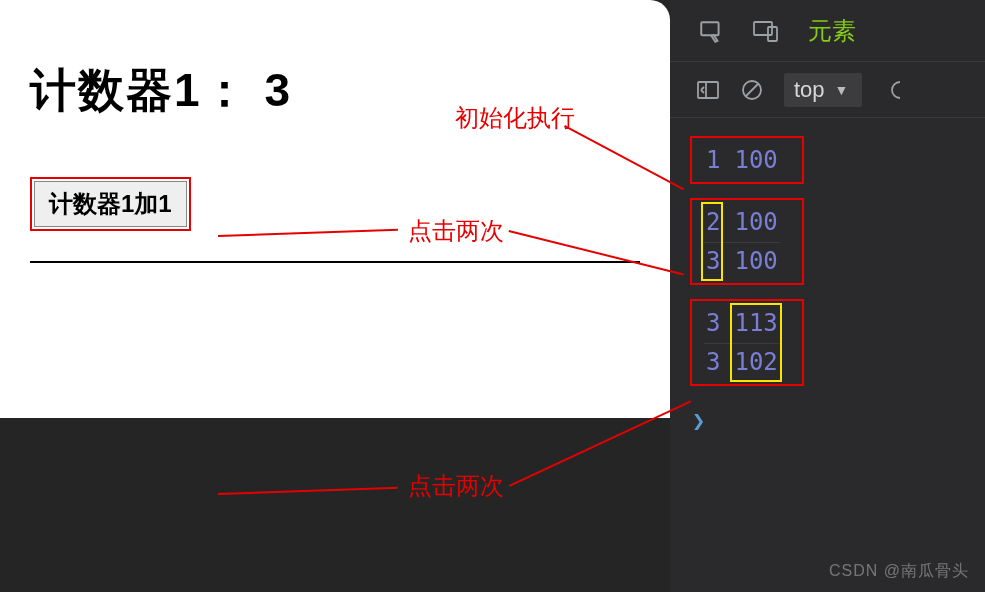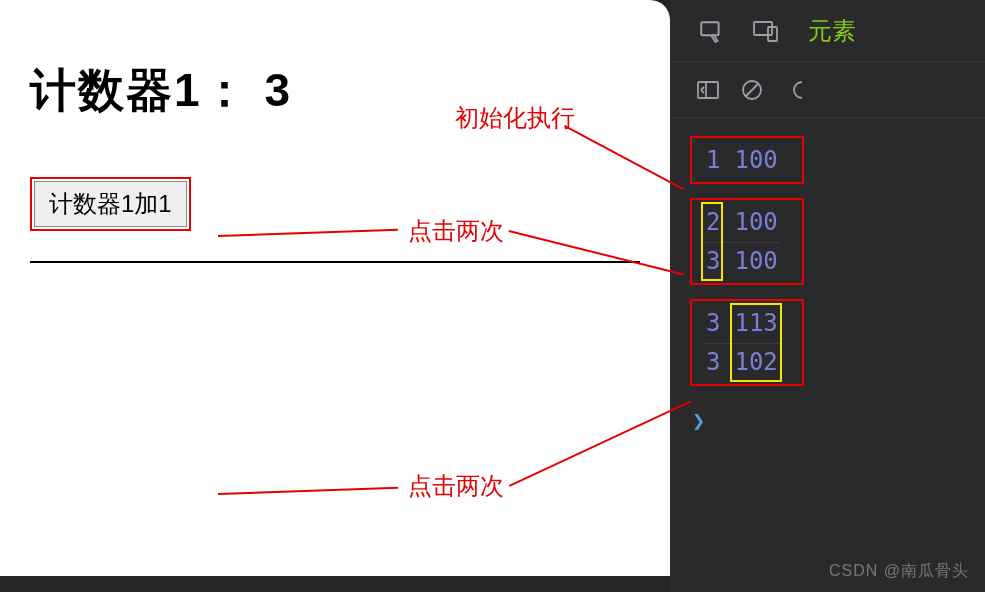--- a/index.html
+++ b/index.html
@@ -8,41 +8,42 @@
   height: 592px;
   background: #252526;
   display: flex;
   font-family: "Microsoft YaHei", sans-serif;
   position: relative;
   overflow: hidden;
 }
 .page {
   background: #fff;
   width: 670px;
-  height: 576px;
+  height: 418px;
   padding: 60px 30px 30px 30px;
   border-radius: 0 20px 0 0;
   position: relative;
 }
 .counter-heading {
   font-size: 46px;
   font-weight: 900;
   letter-spacing: 2px;
   color: #000;
 }
 .btn-wrap {
   margin-top: 55px;
 }
 .inc-btn {
   font-size: 24px;
   padding: 6px 14px;
   background: #efefef;
   border: 1px solid #888;
   cursor: pointer;
   font-family: inherit;
+  font-weight: bold;
 }
 .btn-box {
   display: inline-block;
   border: 2px solid #e60000;
   padding: 2px;
 }
 hr.sep {
   margin: 30px 0 40px 0;
   border: none;
   border-top: 2px solid #000;
@@ -197,20 +198,24 @@
           <path d="M10 3v16"></path>
           <path d="M5 11l3-3M5 11l3 3"></path>
       </svg>
     </span>
     <span class="dt-icon">
       <svg width="24" height="24" viewBox="0 0 24 24" fill="none" stroke="currentColor" stroke-width="1.8">
         <circle cx="12" cy="12" r="9"></circle>
           <path d="M6 18L18 6"></path>
       </svg>
     </span>
+    <span class="ctx">
+      <span>top</span>
+      <span class="tri">▼</span>
+    </span>
     <span class="dt-icon" style="margin-left:4px;">
       <svg width="18" height="24" viewBox="0 0 12 24" fill="none" stroke="currentColor" stroke-width="1.8">
         <path d="M11 4a8 8 0 000 16"></path>
       </svg>
     </span>
   </div>
 
   <div class="console">
     <div class="log-group">
       <div class="log-row">

